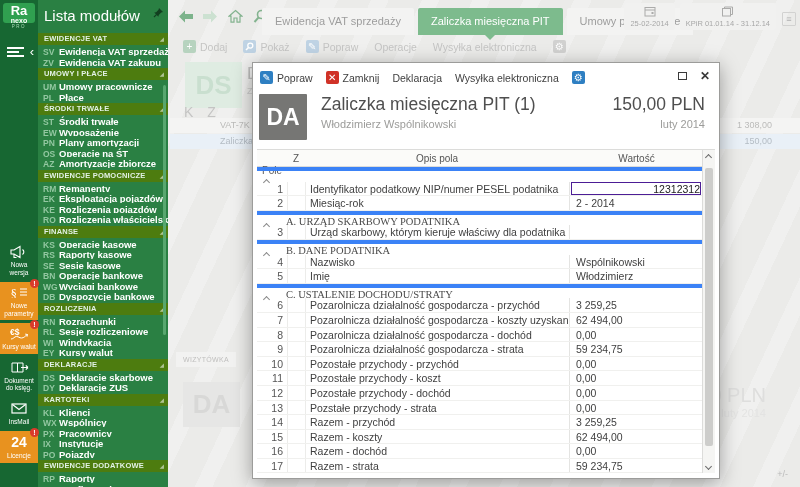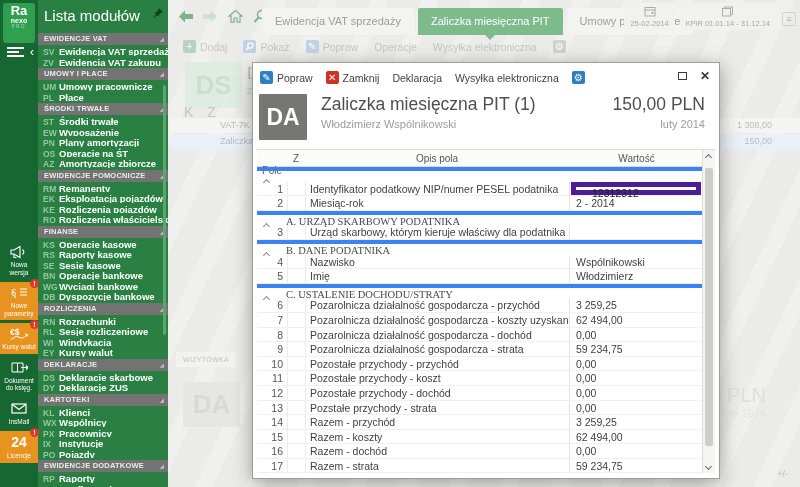--- a/index.html
+++ b/index.html
@@ -55,21 +55,21 @@
   #bg-da-badge{left:15px;top:382px;width:57px;height:45px;background:#d4d4d2;color:#bcbcba;
     font-size:26px;font-weight:bold;text-align:center;line-height:45px;}
   #bg-amount{right:34px;top:384px;font-size:20px;color:#c6c6c4;}
   #bg-period{right:34px;top:407px;font-size:11px;color:#cfcfcd;}
   #plus-minus{right:12px;top:469px;font-size:9px;color:#8a8a88;}
 
   #overlay{position:absolute;left:168px;top:0;right:0;bottom:0;background:rgba(255,255,255,.42);z-index:6;}
 
   
   #rail{position:absolute;left:0;top:0;width:38px;height:487px;background:#176732;z-index:20;}
-  #logo{position:absolute;left:3px;top:3px;width:32px;height:40px;background:#30a050;border-radius:3px;
+  #logo{position:absolute;left:3px;top:3px;width:32px;height:20px;background:#30a050;border-radius:3px;
     color:#fff;text-align:center;padding-top:1px;}
   #logo .l1{font-size:13px;font-weight:bold;line-height:13px;}
   #logo .l2{font-size:7px;font-weight:bold;line-height:7px;}
   #logo .l3{font-size:4.5px;letter-spacing:1.5px;color:#a9dcb6;line-height:6px;}
   #collapse-btn{position:absolute;left:5px;top:44px;width:30px;height:18px;color:#fff;}
   #collapse-btn .bars{position:absolute;left:2px;top:3px;width:17px;height:12px;}
   #collapse-btn .bars i{display:block;height:2px;background:#fff;margin-bottom:2px;}
   #collapse-btn .bars i:nth-child(2){width:70%;}
   #collapse-btn .chevl{position:absolute;right:1px;top:0px;font-size:13px;line-height:16px;color:#fff;}
   #rail-tiles{position:absolute;left:0;top:241px;width:38px;bottom:0;display:flex;flex-direction:column;}
@@ -80,21 +80,21 @@
   .tile .tlab{font-size:6.5px;line-height:7.5px;margin-top:2px;color:#fff;}
   .tile .badge{position:absolute;top:-3px;right:-1px;width:9px;height:9px;background:#d93a2b;
     border-radius:50%;color:#fff;font-size:7px;line-height:9px;text-align:center;font-weight:bold;z-index:2;}
 
   
   #panel{position:absolute;left:38px;top:0;width:130px;height:487px;background:#2a8043;z-index:19;overflow:hidden;}
   #panel-title{position:absolute;left:6px;top:7px;font-size:15px;font-weight:300;color:#fff;white-space:nowrap;}
   #pin{position:absolute;right:4px;top:4px;width:11px;height:11px;}
   #groups{position:absolute;left:0;top:31px;right:0;bottom:0;overflow:hidden;}
   .sgroup{margin-top:2px;}
-  .sgroup-header{position:relative;height:12px;line-height:12px;background:#737373;color:#e2f1e5;
+  .sgroup-header{position:relative;height:12px;line-height:12px;background:#4d7c0f;color:#e2f1e5;
     font-size:7.5px;font-weight:bold;padding-left:6px;letter-spacing:.2px;white-space:nowrap;}
   .sgroup-header .tri{position:absolute;right:4px;top:0;font-size:5px;color:rgba(255,255,255,.55);line-height:12px;}
   .sitem{height:10.5px;line-height:10.6px;padding-left:5px;white-space:nowrap;overflow:hidden;}
   .scode{display:inline-block;width:16px;font-size:8.5px;font-weight:bold;color:#93c7a1;}
   .slabel{font-size:9.5px;font-weight:bold;color:#fff;}
   #panel-scroll{position:absolute;right:2px;top:85px;width:3px;height:250px;background:#58a76f;border-radius:2px;}
 
   
   #dialog{position:absolute;left:252px;top:62px;width:468px;height:417px;background:#fff;
     border:1px solid #9c9c9a;box-shadow:0 4px 18px rgba(0,0,0,.35);z-index:10;}
@@ -125,22 +125,22 @@
   .trow{position:relative;height:14.6px;border-bottom:1px solid #f0f0ee;font-size:10.5px;}
   .trow .cell-num{position:absolute;left:0;top:0;bottom:0;width:26px;text-align:right;color:#555;line-height:14px;}
   .trow .cell-z{position:absolute;left:30px;top:0;bottom:0;width:18px;border-left:1px solid #ececea;}
   .trow .cell-desc{position:absolute;left:48px;top:0;bottom:0;width:264px;border-left:1px solid #ececea;
     padding-left:4px;color:#3f3f3f;line-height:14px;white-space:nowrap;overflow:hidden;}
   .trow .cell-val{position:absolute;left:312px;top:0;bottom:0;right:0;border-left:1px solid #e4e4e2;
     padding-left:6px;color:#3f3f3f;line-height:14px;white-space:nowrap;}
   .trow.grow{border-bottom:none;border-top:4px solid #3b82f6;font-family:Liberation Serif, serif;}
   .trow.grow .gcaret{position:absolute;left:7px;top:5px;}
   .trow.grow .glabel{position:absolute;left:29px;top:0;line-height:14.5px;color:#4a4a4a;}
-  .inputbox{position:absolute;left:1px;right:1px;top:0;bottom:0;border:5px solid #4c1d95;background:#fff;
-    font-size:10.5px;line-height:12px;padding-left:16px;color:#222;}
+  .inputbox{position:absolute;left:1px;right:1px;top:0;bottom:0;border:1px solid #4c1d95;background:#fff;
+    font-size:10.5px;line-height:12px;padding-left:16px;color:#222;text-align:right;}
   #tscroll{position:absolute;right:0;top:0;bottom:0;width:13px;border-left:1px solid #dcdcda;background:#f5f5f3;}
   #tscroll .thumb{position:absolute;left:2px;right:2px;top:18px;height:278px;background:#cdcdcb;border-radius:2px;}
   .chev{display:inline-block;width:5px;height:5px;border-left:1.5px solid #6a6a6a;border-top:1.5px solid #6a6a6a;}
   .chev-up{transform:rotate(45deg);} .chev-down{transform:rotate(225deg);}
   #tscroll .sc-up{position:absolute;left:3px;top:5px;}
   #tscroll .sc-down{position:absolute;left:3px;bottom:4px;}
   .gcaret .chev{border-color:#8a8a8a;width:5px;height:5px;}
 </style>
 </head>
 <body>

